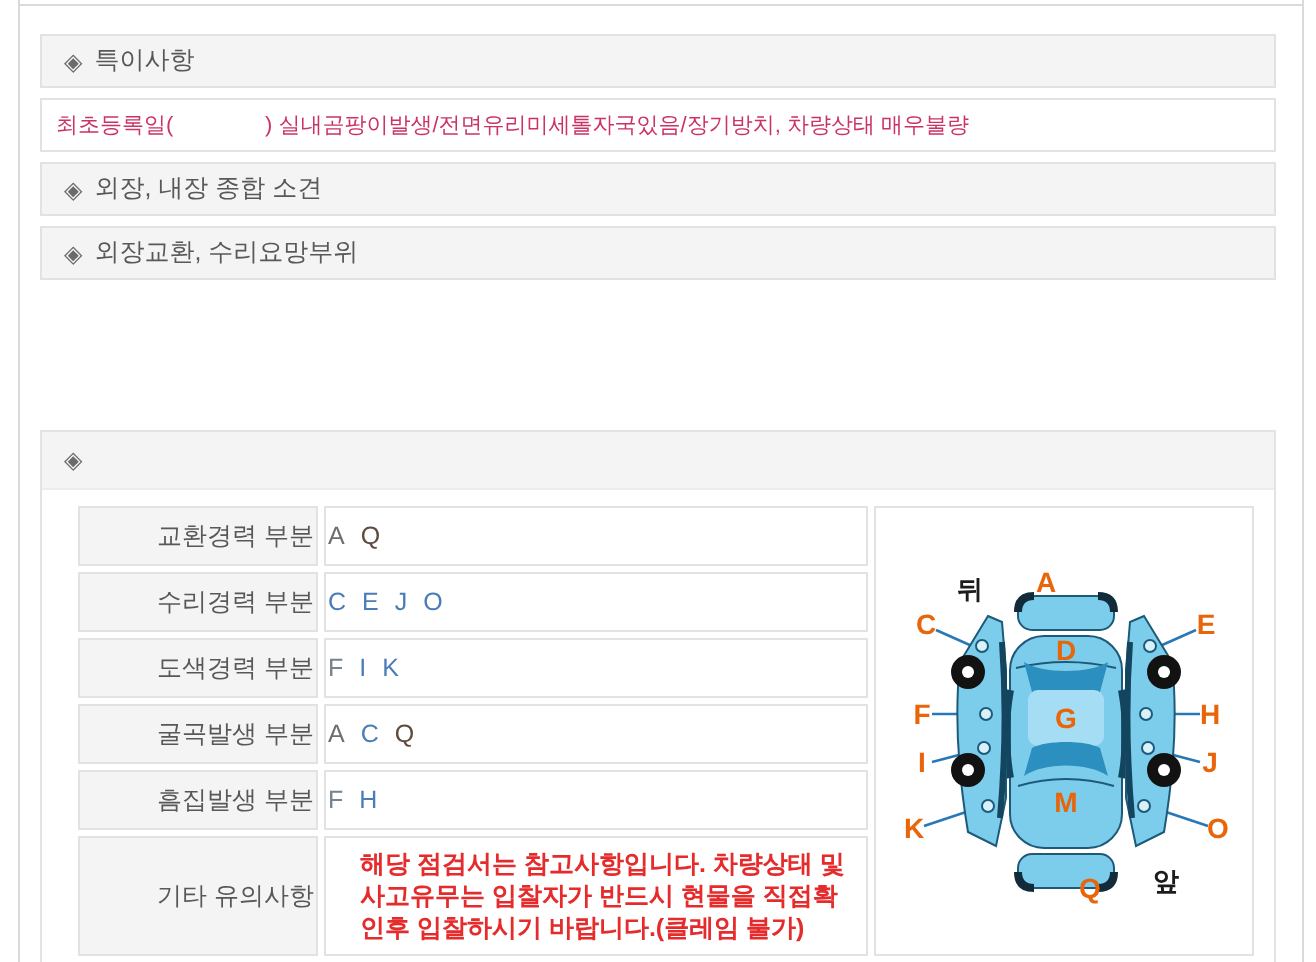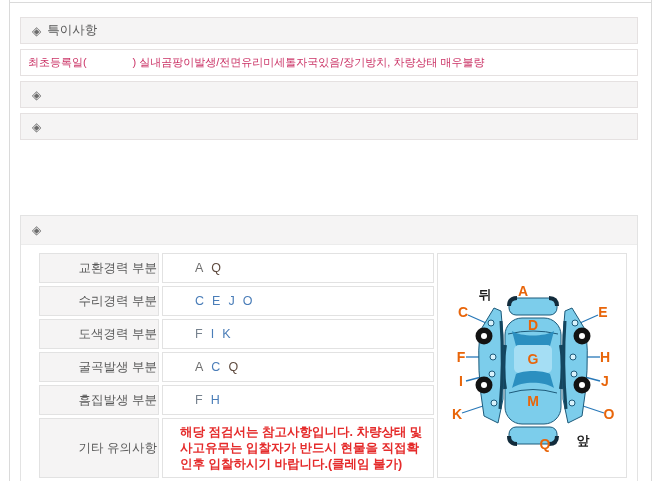--- a/index.html
+++ b/index.html
@@ -29,21 +29,21 @@
   .cond-header{
     height:28px;background:#f5f4f4;border-bottom:1px solid #ececec;
     display:flex;align-items:center;padding-left:11px;color:#585858;font-size:12.5px;
   }
   table.cond-table{
     margin:5px auto 0 15px;border-collapse:separate;border-spacing:3px;
     width:594px;table-layout:fixed;
   }
   td{border:1px solid #e2e2e2;font-size:12.5px;box-sizing:border-box;vertical-align:middle;}
   td.lbl{background:#f5f4f4;width:120px;text-align:right;color:#585858;height:30px;}
-  td.val{background:#fff;padding-left:32px;width:272px;}
+  td.val{background:#fff;padding-left:1px;width:272px;}
   td.diagram-cell{background:#fff;width:190px;text-align:center;vertical-align:middle;}
   tr.notice-row td.lbl{height:52px;}
   td.notice-val{padding:5px 8px 5px 17px;font-weight:bold;line-height:16px;}
   .letter{display:inline-block;margin-right:8px;}
 
   .diagram-letter{font-family:"Liberation Sans",sans-serif;font-size:14px;font-weight:bold;text-anchor:middle;}
   .dir-label{font-family:"Liberation Sans",sans-serif;font-size:13px;font-weight:bold;fill:#1c1c1c;text-anchor:middle;}
 </style>
 </head>
 <body>
@@ -55,23 +55,25 @@
 <section class="box notes-box">
   <div class="note-row header">
     <span class="bullet">◈</span>
     <span>특이사항</span>
   </div>
   <div class="note-row content">
     <span class="pink" style="color: rgb(203, 51, 102);">최초등록일(               ) 실내곰팡이발생/전면유리미세톨자국있음/장기방치, 차량상태 매우불량</span>
   </div>
   <div class="note-row header">
     <span class="bullet">◈</span>
+    <span>외장, 내장 종합 소견</span>
   </div>
   <div class="note-row header">
     <span class="bullet">◈</span>
+    <span>외장교환, 수리요망부위</span>
   </div>
 </section>
 
 <section class="box cond-box">
   <div class="cond-header">
     <span class="bullet">◈</span>
   </div>
 
   <table class="cond-table">
     <tbody>

